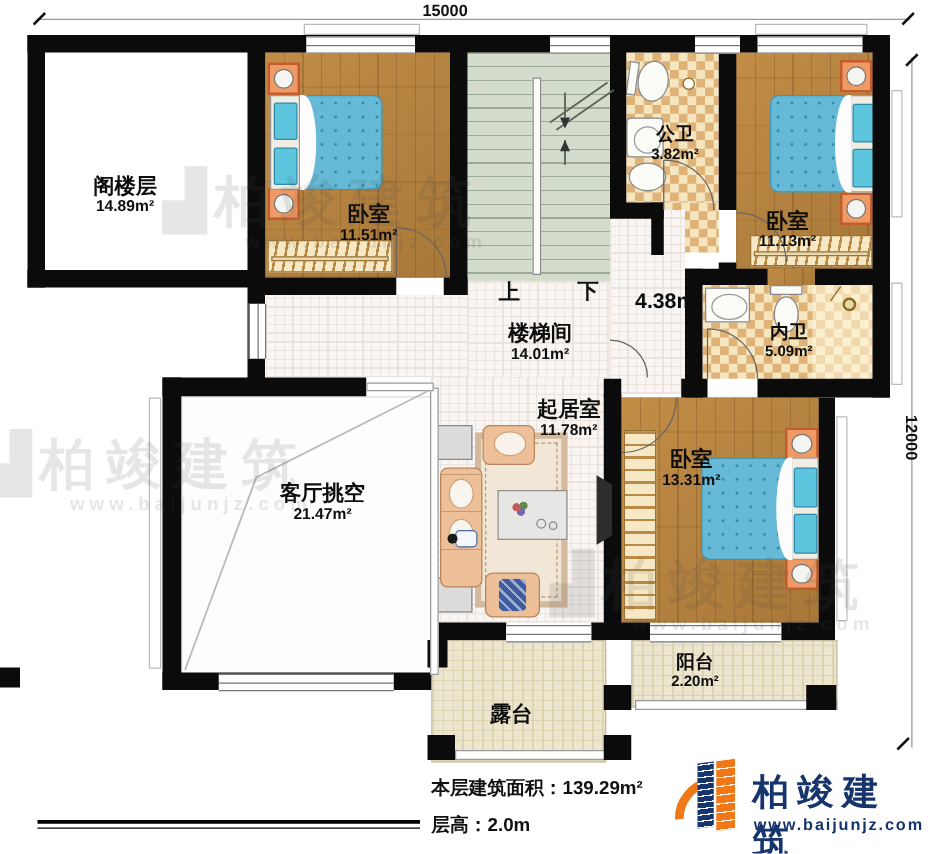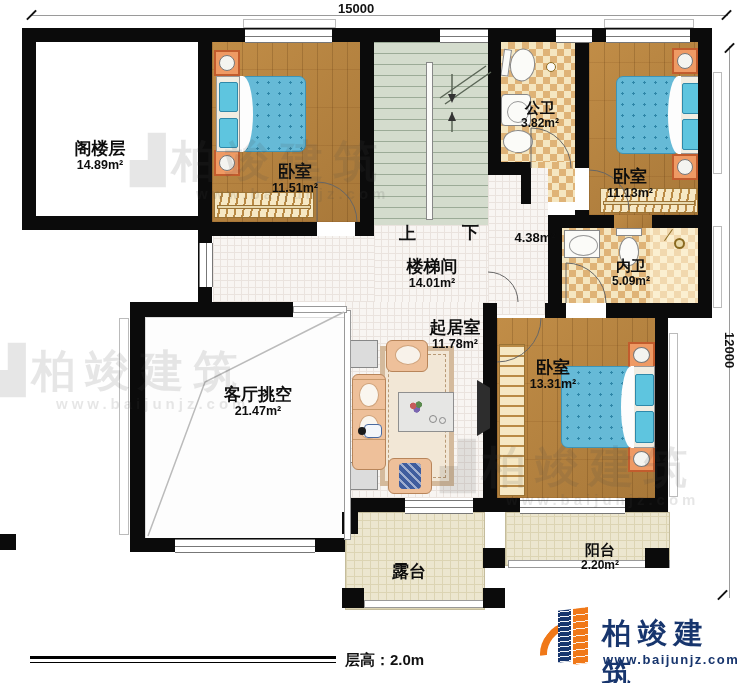--- a/index.html
+++ b/index.html
@@ -288,39 +288,39 @@
   </div>
   <div class="rl sm" style="left:540px;top:100px;">
     <span class="rn">公卫</span>
     <span class="ra">3.82m²</span>
   </div>
   <div class="rl" style="left:630px;top:167px;">
     <span class="rn">卧室</span>
     <span class="ra">11.13m²</span>
   </div>
   <div class="rl sm" style="left:527px;top:231px;">
-    <span class="ra" style="font-size:13px;margin-left:16px;">4.38m²</span>
+    <span class="ra" style="font-size:17px;margin-left:16px;">4.38m²</span>
   </div>
   <div class="rl sm" style="left:631px;top:258px;">
     <span class="rn">内卫</span>
     <span class="ra">5.09m²</span>
   </div>
   <div class="rl" style="left:455px;top:318px;">
     <span class="rn">起居室</span>
     <span class="ra">11.78m²</span>
   </div>
   <div class="rl" style="left:258px;top:385px;">
     <span class="rn">客厅挑空</span>
     <span class="ra">21.47m²</span>
   </div>
   <div class="rl" style="left:553px;top:358px;">
     <span class="rn">卧室</span>
     <span class="ra">13.31m²</span>
   </div>
-  <div class="rl sm" style="left:556px;top:542px;margin-left:44px;">
+  <div class="rl sm" style="left:556px;top:522px;">
     <span class="rn">阳台</span>
     <span class="ra">2.20m²</span>
   </div>
   <div class="rl" style="left:409px;top:562px;">
     <span class="rn">露台</span>
   </div>
 
   <span class="updown" style="left:399px;top:222px;">上</span>
   <span class="updown" style="left:462px;top:221px;">下</span>
 
@@ -331,20 +331,21 @@
   <div class="wm" style="left:-10px;top:342px;">
     <span class="wm-ic">▟</span><span class="big">柏竣建筑</span>
     <span class="small" style="margin-left:66px;">www.baijunjz.com</span>
   </div>
   <div class="wm" style="left:440px;top:438px;">
     <span class="wm-ic">▟</span><span class="big">柏竣建筑</span>
     <span class="small" style="margin-left:66px;">www.baijunjz.com</span>
   </div>
 
   <div class="underline"></div>
+  <div class="tb-line1">本层建筑面积：139.29m²</div>
   <div class="tb-line2">层高：2.0m</div>
 
   <div class="logo">
     <div class="sw"></div>
     <div class="t1"></div>
     <div class="t2"></div>
     <div class="bn">柏竣建筑</div>
     <div class="bu">www.baijunjz.com</div>
   </div>
 

